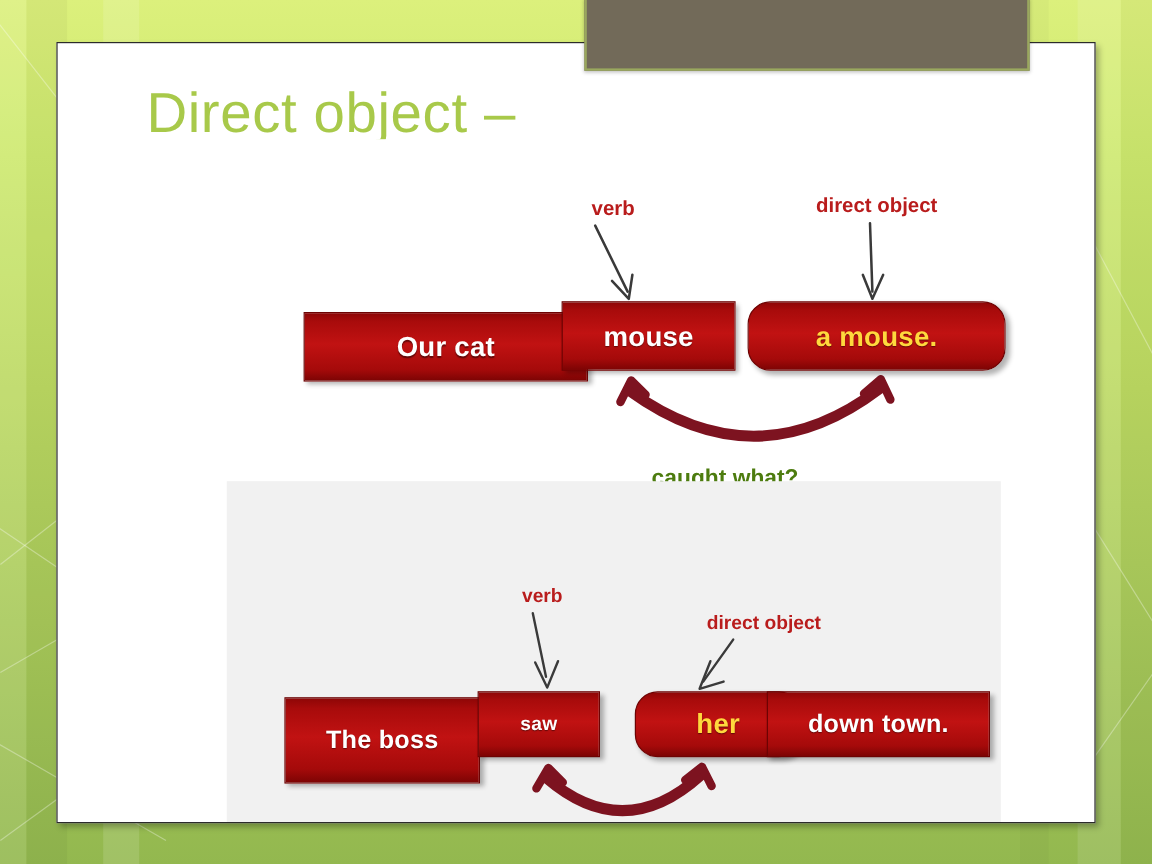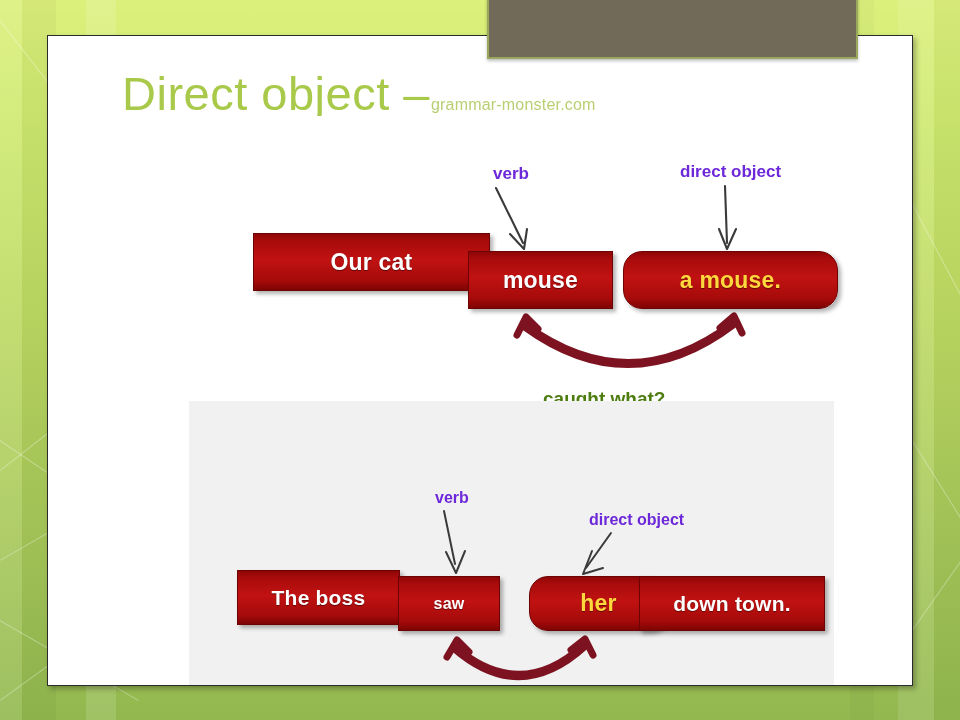--- a/index.html
+++ b/index.html
@@ -89,21 +89,21 @@
     color:#ffffff;
     font-weight:bold;
     letter-spacing:0.2px;
     text-shadow:0 1px 1px rgba(0,0,0,0.45);
   }
   .word-box.accent { color:#ffd83d;border-radius:19px; }
 
   
   .tag-label {
     position:absolute;
-    color:#6d28d9;
+    color:#b91c1c;
     font-weight:bold;
     white-space:nowrap;
   }
 
   
   .question-text {
     position:absolute;
     color:#4d7c0f;
     font-weight:bold;
     white-space:nowrap;
@@ -130,21 +130,20 @@
   <div class="diag" style="left:900px;top:180px; width:130px; transform:rotate(62deg);"></div>
   <div class="diag" style="left:900px;top:420px; width:150px; transform:rotate(58deg);"></div>
   <div class="diag" style="left:905px;top:640px; width:120px; transform:rotate(-55deg);"></div>
   <div class="diag" style="left:0px;  top:20px;  width:120px; transform:rotate(52deg);"></div>
 </div>
 
 <div id="content-panel">
 
   <div id="title-row">
     <span id="slide-title">Direct object –</span>
-    <span id="title-source">grammar-monster.com</span>
   </div>
 
   <div class="figure" id="figure-one">
 
     <svg class="overlay" width="620" height="290" viewBox="0 0 620 290">
 
       <g>
         <path d="M 303 72 L 330 127" stroke="#3a3a3a" stroke-width="2.1" fill="none" stroke-linecap="round"></path>
         <path d="M 317 118 L 331 133 L 334 113" stroke="#3a3a3a" stroke-width="2.1" fill="none" stroke-linecap="round" stroke-linejoin="round"></path>
       </g>
@@ -157,21 +156,21 @@
       <g>
         <path d="M 332 210 Q 437 286 540 208" stroke="#7d1320" stroke-width="9" fill="none" stroke-linecap="round"></path>
         <path d="M 324 219 L 333 201 L 345 213" stroke="#7d1320" stroke-width="7" fill="none" stroke-linecap="round" stroke-linejoin="round"></path>
         <path d="M 527 212 L 541 200 L 549 217" stroke="#7d1320" stroke-width="7" fill="none" stroke-linecap="round" stroke-linejoin="round"></path>
       </g>
     </svg>
 
     <div class="tag-label" style="left:300px; top:48px; font-size:17px;">verb</div>
     <div class="tag-label" style="left:487px; top:46px; font-size:17px;">direct object</div>
 
-    <div class="word-box" style="left:60px;  top:117px; width:237px; height:58px; font-size:23px;">Our cat</div>
+    <div class="word-box" style="left:60px;  top:144px; width:237px; height:58px; font-size:23px;">Our cat</div>
     <div class="word-box" style="left:275px; top:135px; width:145px; height:58px; font-size:23px;">mouse</div>
     <div class="word-box accent" style="left:430px; top:135px; width:215px; height:58px; font-size:23px;">a mouse.</div>
 
     <div class="question-text" style="left:350px; top:272px; font-size:19px;">caught what?</div>
   </div>
 
   <div class="figure" id="figure-two">
 
     <svg class="overlay" width="645" height="286" viewBox="0 0 645 286">
 
@@ -188,21 +187,21 @@
       <g>
         <path d="M 266 247 Q 331 303 395 245" stroke="#7d1320" stroke-width="9" fill="none" stroke-linecap="round"></path>
         <path d="M 258 256 L 268 239 L 280 251" stroke="#7d1320" stroke-width="7" fill="none" stroke-linecap="round" stroke-linejoin="round"></path>
         <path d="M 382 249 L 396 238 L 404 254" stroke="#7d1320" stroke-width="7" fill="none" stroke-linecap="round" stroke-linejoin="round"></path>
       </g>
     </svg>
 
     <div class="tag-label" style="left:246px; top:88px; font-size:16px;">verb</div>
     <div class="tag-label" style="left:400px; top:110px; font-size:16px;">direct object</div>
 
-    <div class="word-box" style="left:48px;  top:169px; width:163px; height:55px; font-size:21px;text-align:right;">The boss</div>
+    <div class="word-box" style="left:48px;  top:180px; width:163px; height:72px; font-size:21px;text-align:right;">The boss</div>
     <div class="word-box" style="left:209px; top:175px; width:102px; height:55px; font-size:16px;">saw</div>
     <div class="word-box accent" style="left:340px; top:175px; width:139px; height:55px; font-size:23px;">her</div>
     <div class="word-box" style="left:450px; top:175px; width:186px; height:55px; font-size:21px;">down town.</div>
 
   </div>
 
 </div>
 
 <div id="redaction-block"></div>
 

